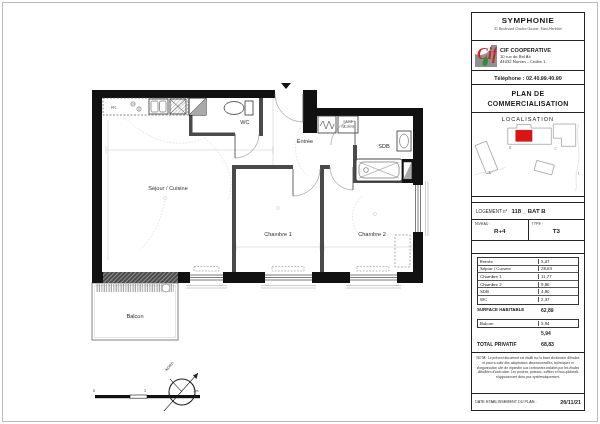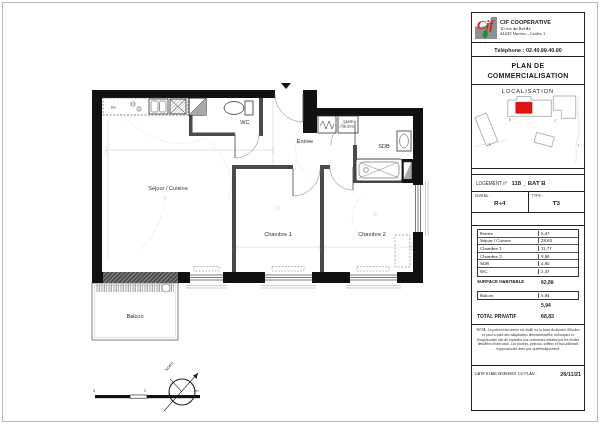--- a/index.html
+++ b/index.html
@@ -13,21 +13,21 @@
   .tblock{position:absolute;left:471px;top:12px;width:114px;height:399px;
           border:1.3px solid #222;background:#fff;display:flex;flex-direction:column;}
   .sec{border-bottom:1px solid #222;}
   .sec:last-child{border-bottom:none;}
   .s-symphonie{height:28px;text-align:center;padding-top:3px;}
   .s-symphonie .t1{font-size:8px;font-weight:bold;letter-spacing:.5px;}
   .s-symphonie .t2{font-size:3.4px;color:#555;margin-top:2px;}
   .s-cif{height:30px;display:flex;align-items:center;padding:2px 3px;}
   .logo{width:22px;height:22px;background:#8b938f;position:relative;flex:0 0 auto;overflow:hidden;}
   .logo .swoosh{position:absolute;left:-6px;top:-8px;width:22px;height:18px;background:#fff;border-radius:50%;}
-  .logo .cif{position:absolute;left:2px;top:1px;font-size:13px;font-weight:bold;font-style:italic;color:#d2232a;line-height:1;font-family:"Liberation Serif",serif;}
+  .logo .cif{position:absolute;left:2px;top:1px;font-size:16px;font-weight:bold;font-style:italic;color:#d2232a;line-height:1;font-family:"Liberation Serif",serif;}
   .logo .leaf{position:absolute;left:8px;bottom:1px;width:5px;height:9px;background:#2e8b3a;border-radius:60% 60% 60% 60%/80% 80% 40% 40%;transform:rotate(14deg);}
   .cif-txt{padding-left:3px;line-height:1.25;}
   .cif-txt .c1{font-size:5.6px;font-weight:bold;}
   .cif-txt .c2{font-size:4.2px;color:#333;}
   .s-phone{height:14px;display:flex;align-items:center;justify-content:center;font-size:5.4px;font-weight:bold;}
   .s-plan{height:28px;display:flex;flex-direction:column;align-items:center;justify-content:center;font-size:7px;font-weight:bold;line-height:1.3;letter-spacing:.3px;}
   .s-loc{height:84px;}
   .s-loc .loc-h{font-size:5.6px;letter-spacing:1px;text-align:center;padding-top:3px;color:#222;}
   .s-spacer{height:6px;}
   .s-log{height:17px;display:flex;align-items:center;padding:0 4px;}
@@ -272,20 +272,24 @@
       <circle cx="182" cy="392" r="13" fill="none" stroke="#222" stroke-width="1.1"></circle>
       <line x1="164" y1="411" x2="198" y2="373" stroke="#222" stroke-width="0.9"></line>
       <line x1="170" y1="379" x2="182" y2="392" stroke="#222" stroke-width="0.8"></line>
       <polygon points="198,373 193,375.5 196.5,379" fill="#222"></polygon>
       <text x="0" y="0" font-size="3.6" fill="#333" transform="translate(167 371) rotate(-49)">NORD</text>
     </g>
   </svg>
 
   <div class="tblock">
 
+    <div class="sec s-symphonie">
+      <div class="t1">SYMPHONIE</div>
+      <div class="t2">41 Boulevard Charles Gautier, Saint-Herblain</div>
+    </div>
 
     <div class="sec s-cif">
       <div class="logo">
         <div class="swoosh"></div>
         <div class="cif">Cif</div>
         <div class="leaf"></div>
       </div>
       <div class="cif-txt">
         <div class="c1">CIF COOPERATIVE</div>
         <div class="c2">10 rue de Bel Air</div>

